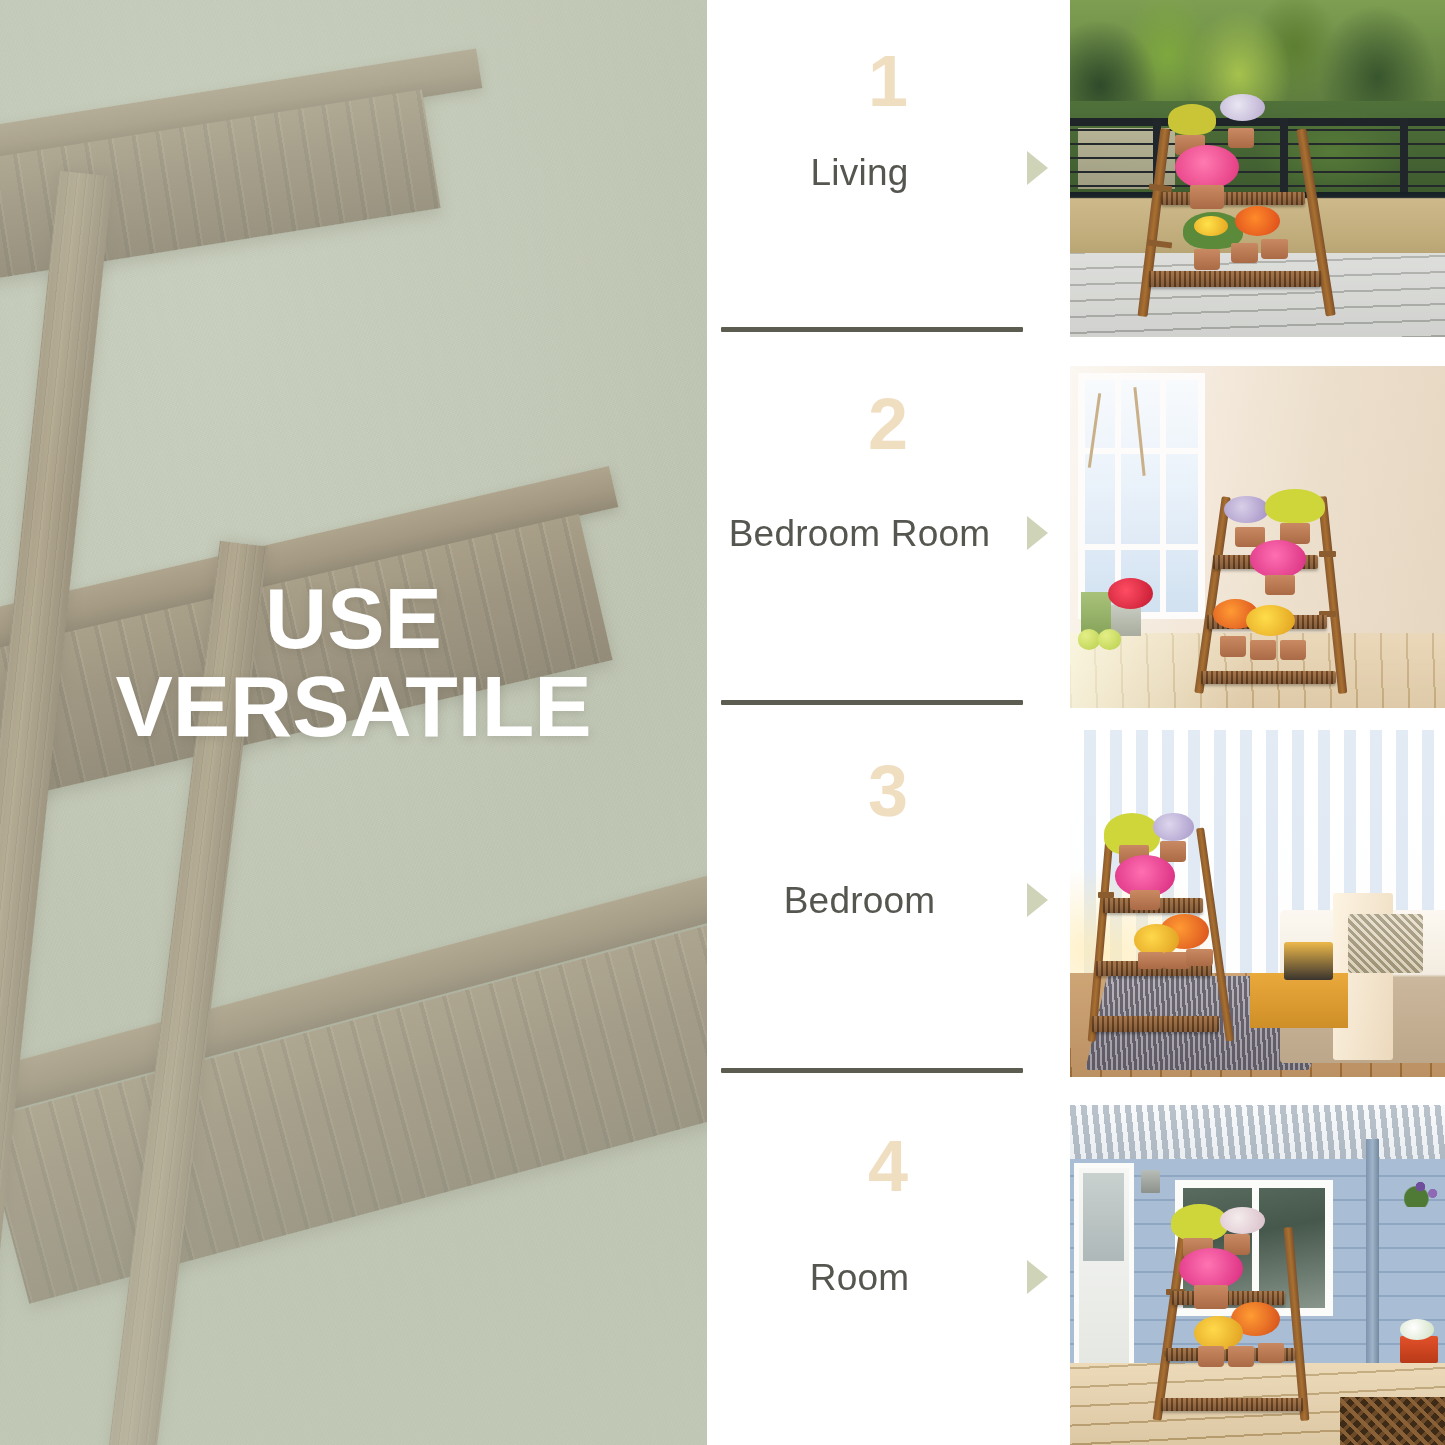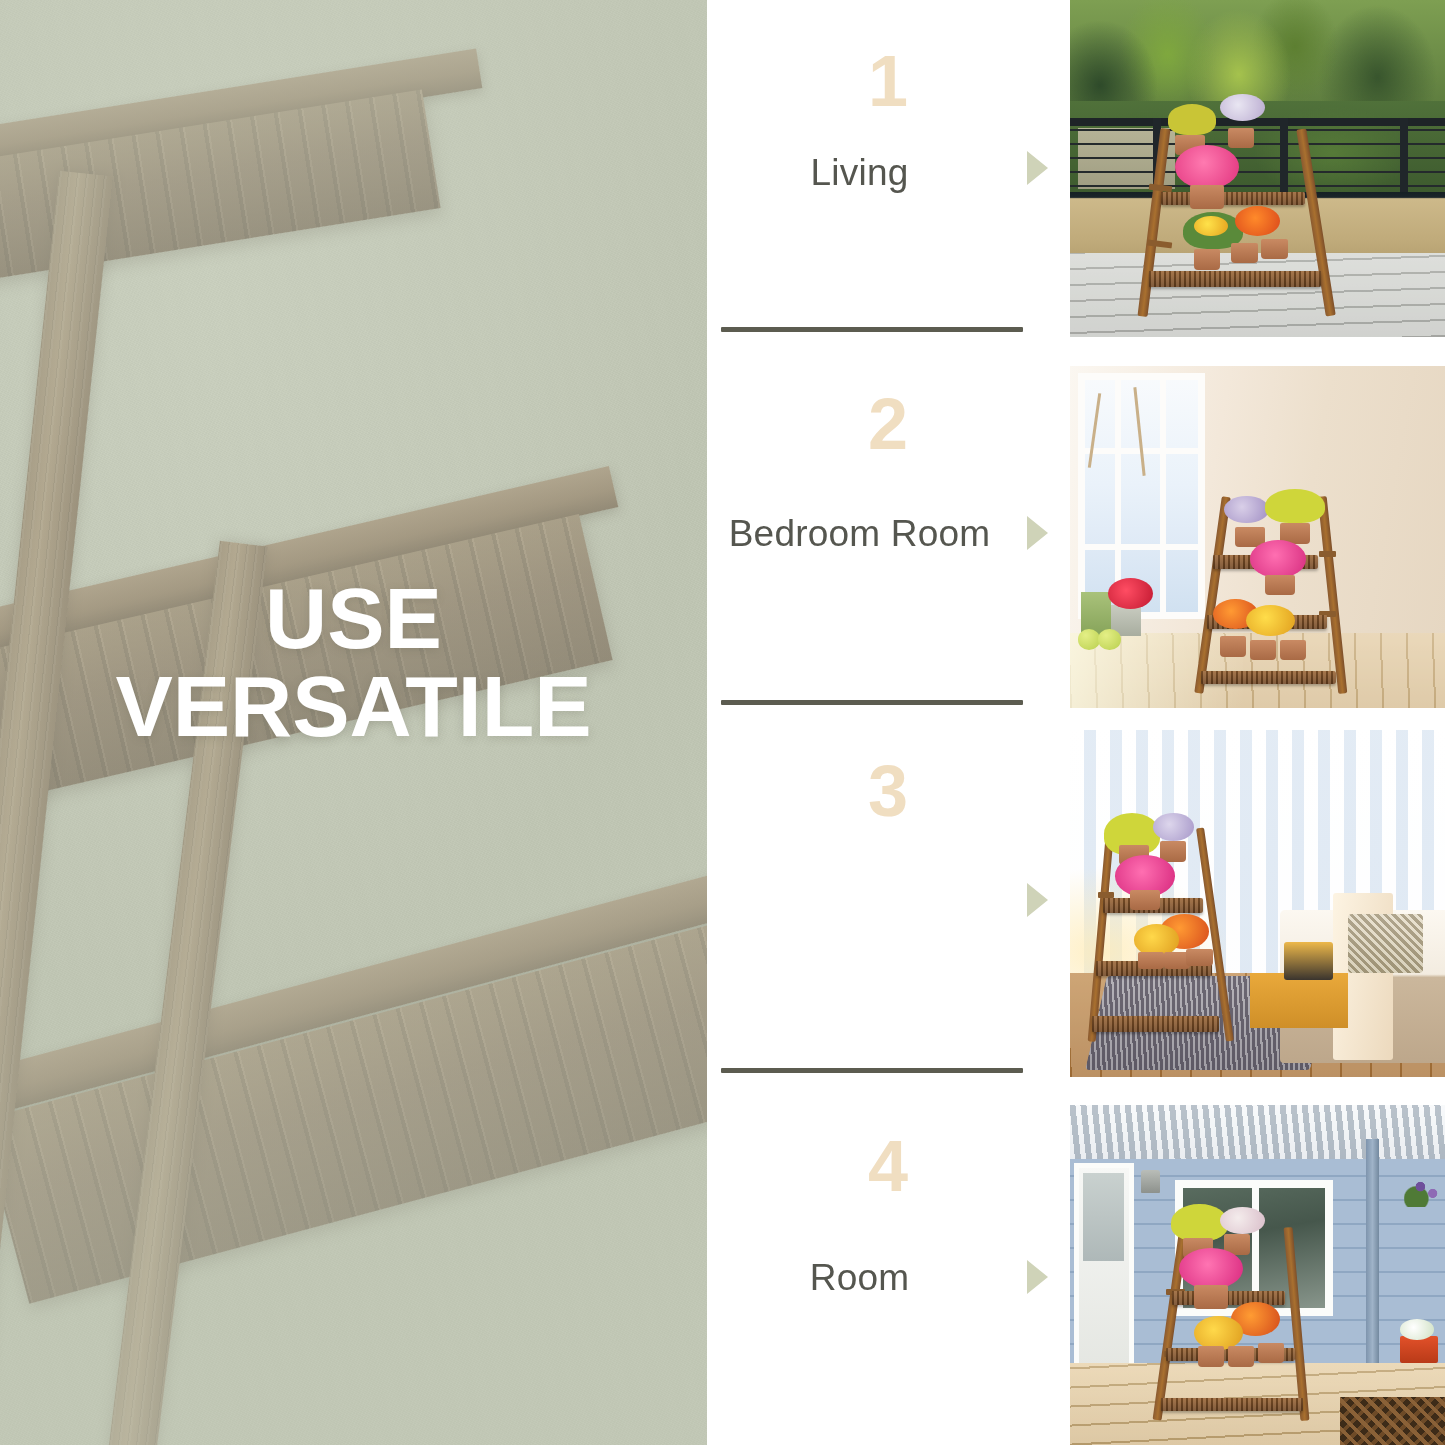--- a/index.html
+++ b/index.html
@@ -339,20 +339,21 @@
 
     <div class="row" style="top:366px; height:342px;">
       <div class="row-num" style="top:22px;">2</div>
       <div class="row-label" style="top:147px;">Bedroom Room</div>
       <div class="row-arrow" style="left:320px; top:150px;"></div>
     </div>
     <div class="divider" style="top:700px;"></div>
 
     <div class="row" style="top:730px; height:347px;">
       <div class="row-num" style="top:25px;">3</div>
+      <div class="row-label" style="top:150px;">Bedroom</div>
       <div class="row-arrow" style="left:320px; top:153px;"></div>
     </div>
     <div class="divider" style="top:1068px;"></div>
 
     <div class="row" style="top:1105px; height:340px;">
       <div class="row-num" style="top:25px;">4</div>
       <div class="row-label" style="top:152px;">Room</div>
       <div class="row-arrow" style="left:320px; top:155px;"></div>
     </div>
   </div>

